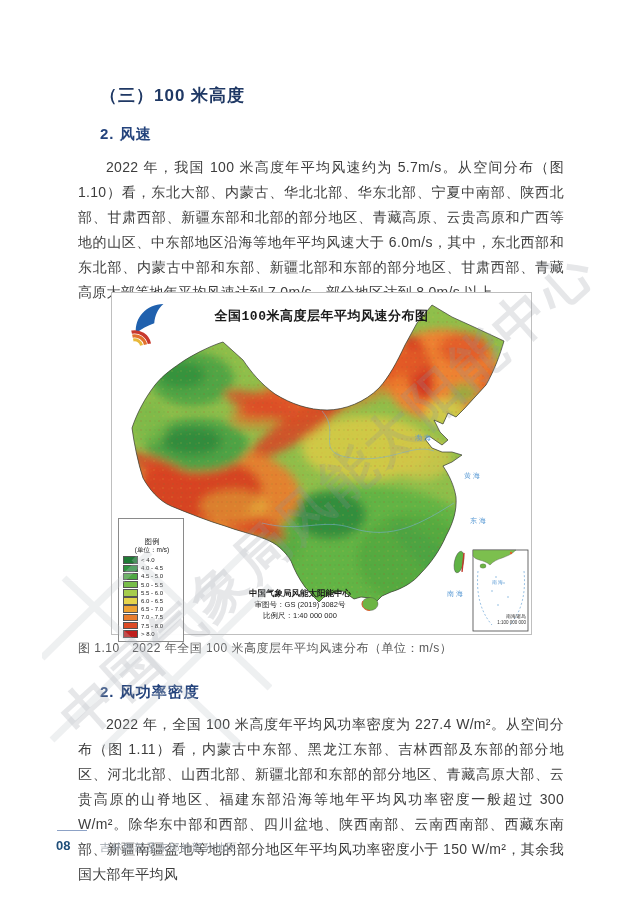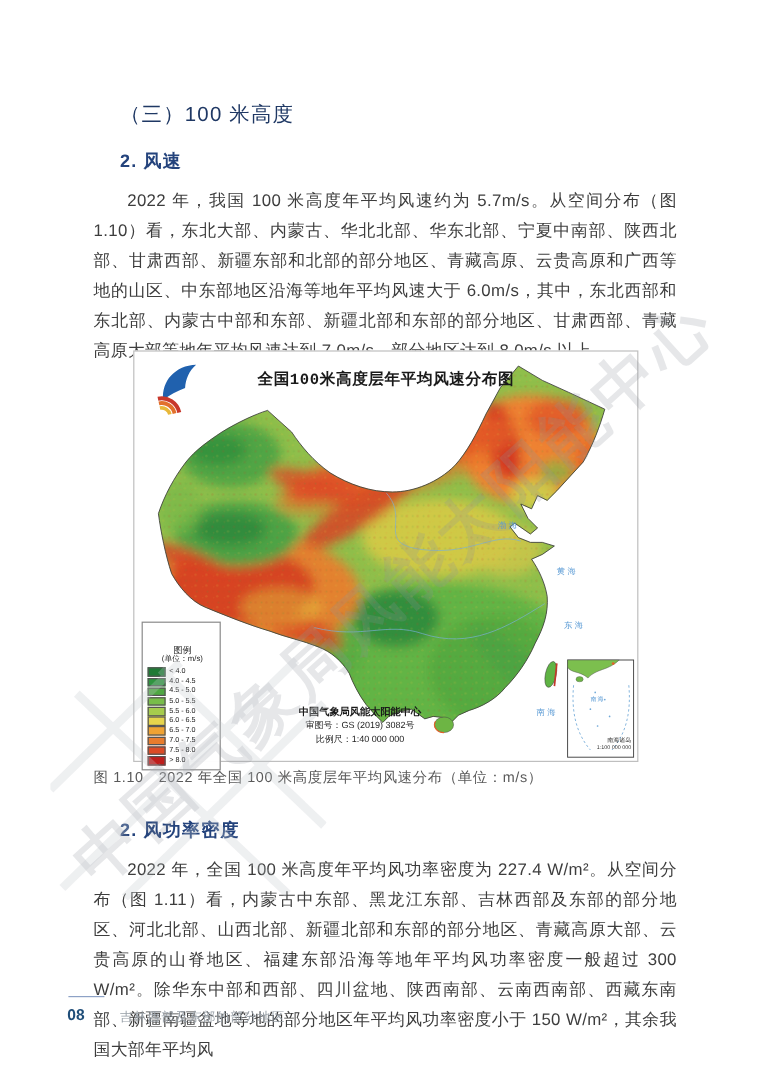--- a/index.html
+++ b/index.html
@@ -1,20 +1,20 @@
 <!DOCTYPE html>
 <html><head>
 <meta charset="utf-8">
 <style>
   html,body{margin:0;padding:0;}
   body{width:640px;height:905px;position:relative;background:#ffffff;overflow:hidden;
        font-family:"Liberation Sans","DejaVu Sans",sans-serif;}
   .abs{position:absolute;}
   
-  .sec-h{left:100px;top:84px;font-size:17px;font-weight:normal;color:#1f3864;letter-spacing:1px;}
+  .sec-h{left:100px;top:84px;font-size:17px;font-weight:bold;color:#1f3864;letter-spacing:1px;}
   .sub-h{font-size:15px;font-weight:bold;color:#24437c;letter-spacing:1px;}
   .body-p{left:78px;width:486px;font-size:14px;line-height:25px;color:#3d3d3d;
           text-align:justify;text-indent:2em;letter-spacing:0.3px;}
   .caption{left:78px;top:640px;width:486px;text-align:left;font-size:12px;color:#595959;letter-spacing:0.5px;}
   
   .map-box{left:111px;top:292px;width:419px;height:341px;border:1px solid #bfbfbf;background:#fff;z-index:2;}
   .map-title{left:0;width:100%;text-align:center;color:#1a1a1a;font-weight:bold;font-family:Liberation Mono, monospace;}
   .mt1{top:14px;font-size:13px;letter-spacing:0.5px;}
   .mt2{top:34px;font-size:12px;}
   .sea{color:#5b9bd5;font-size:7px;letter-spacing:2px;}

